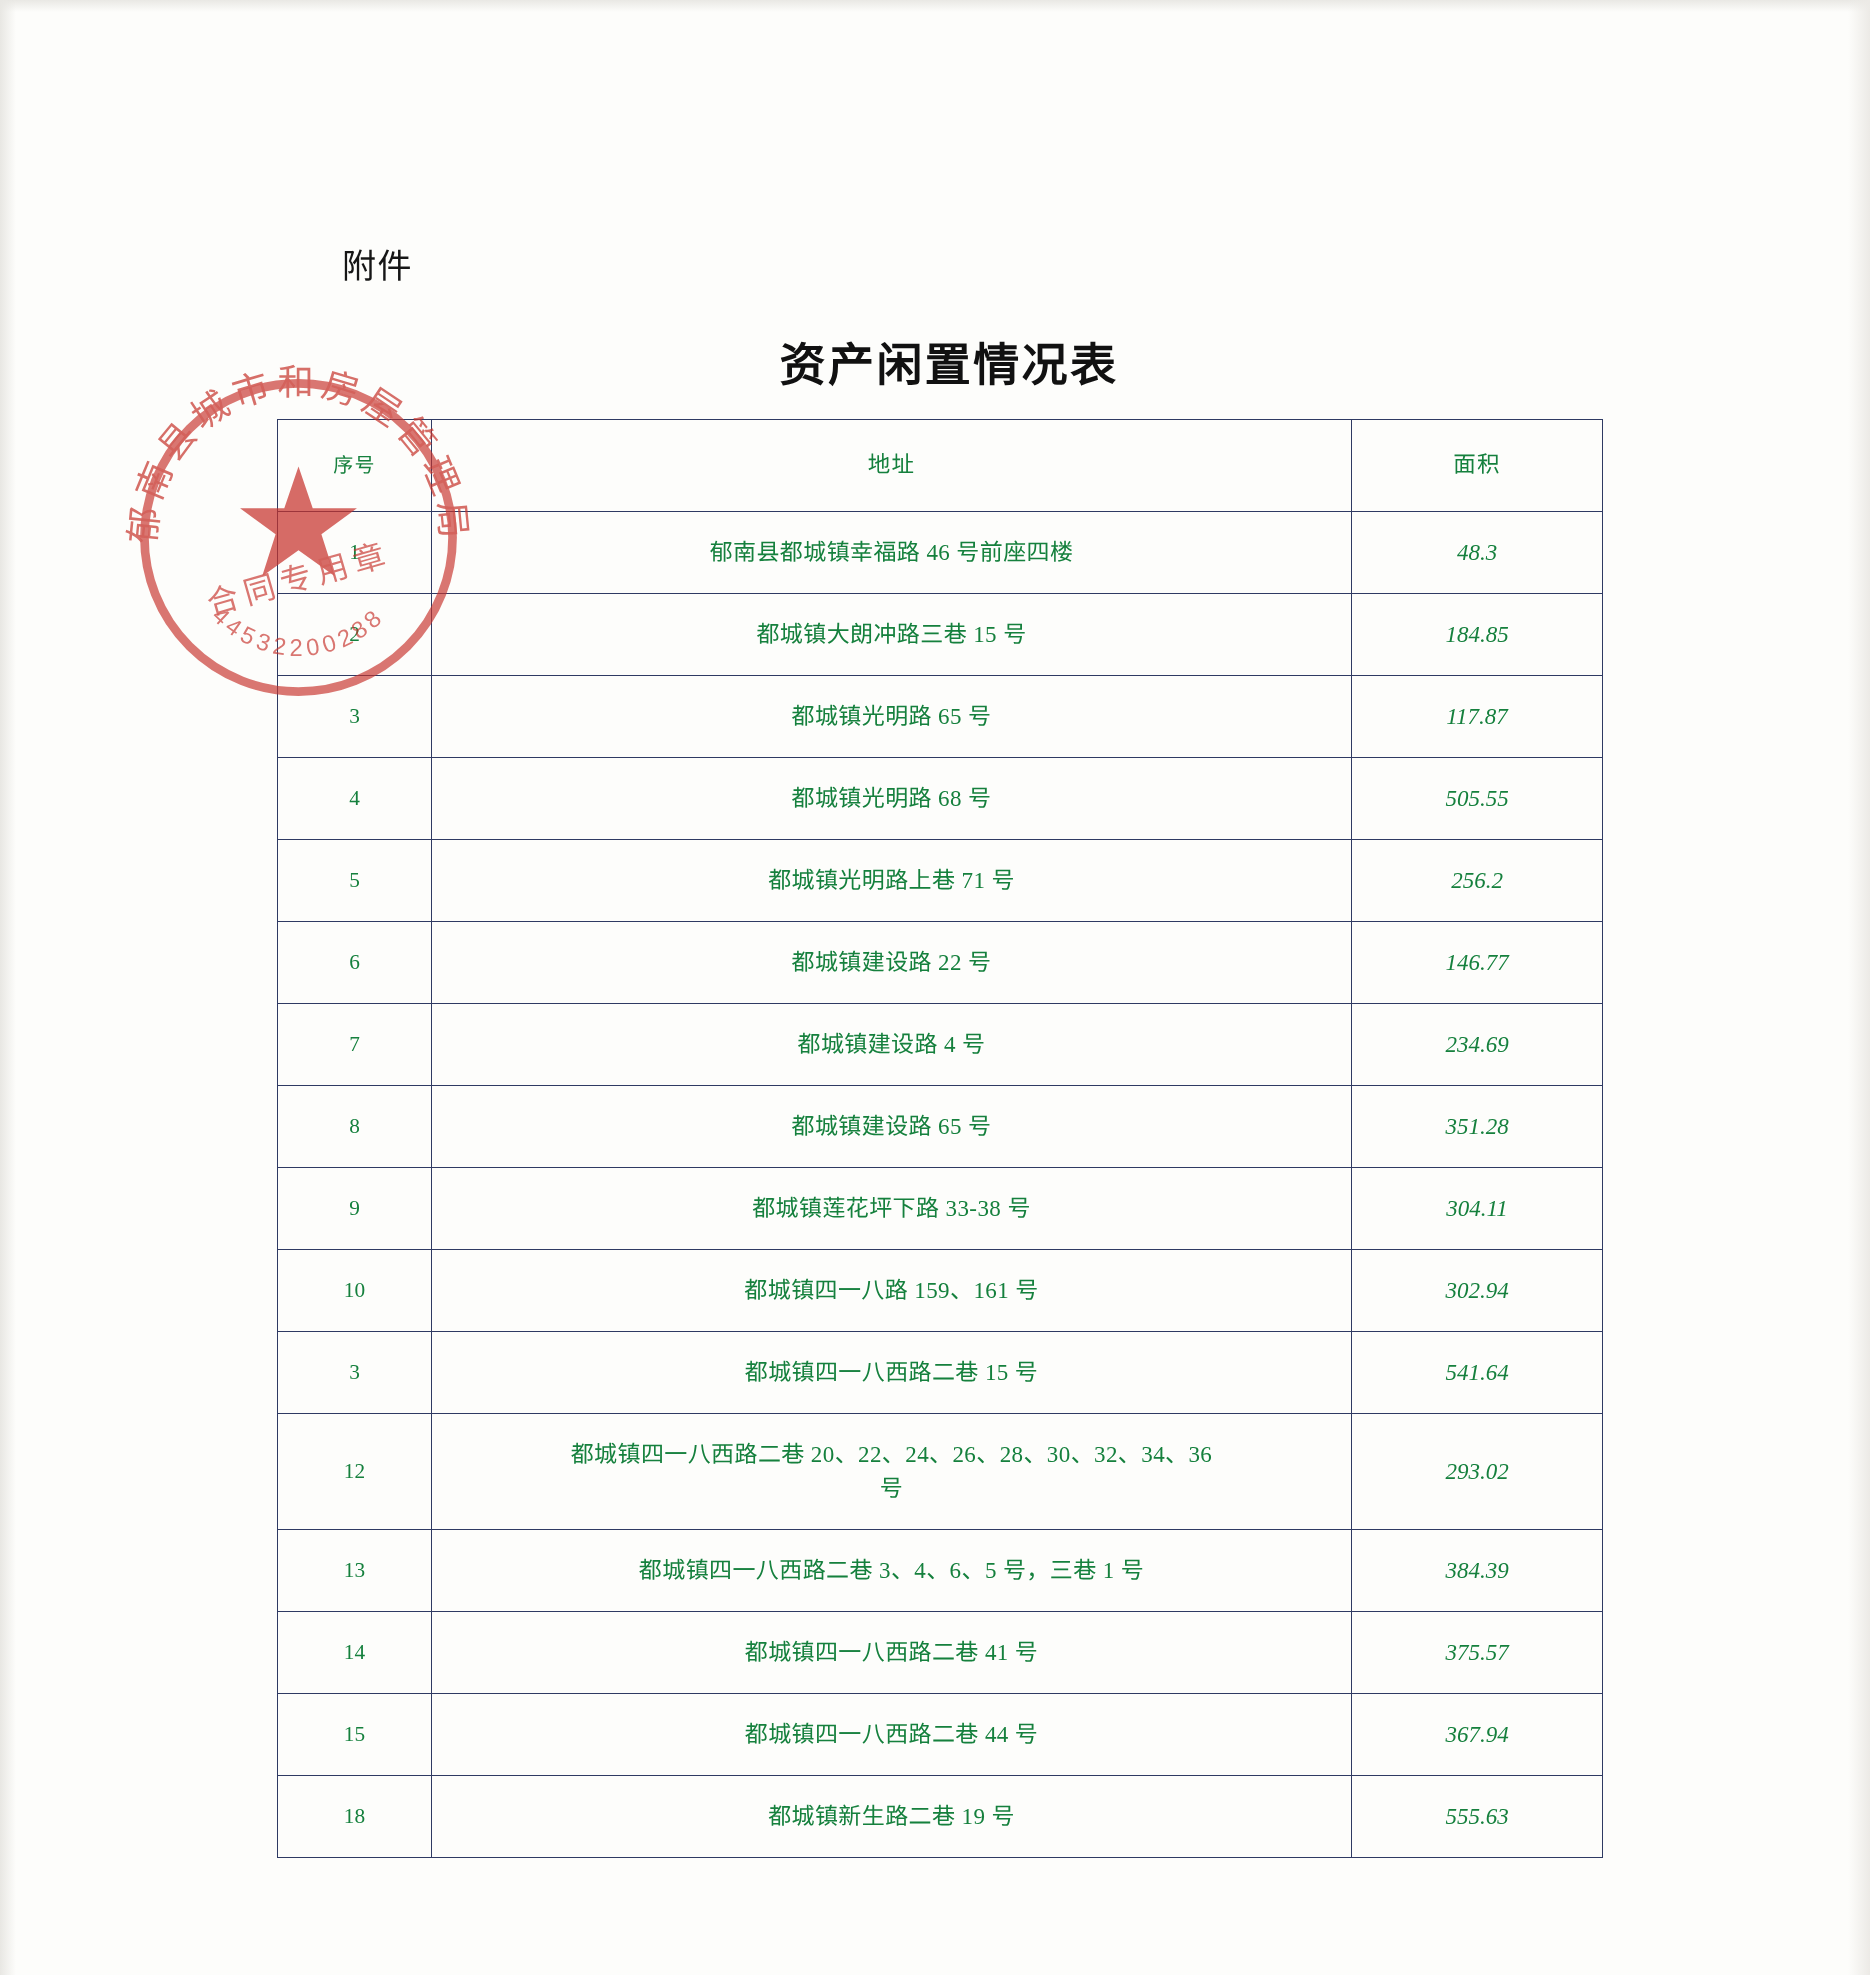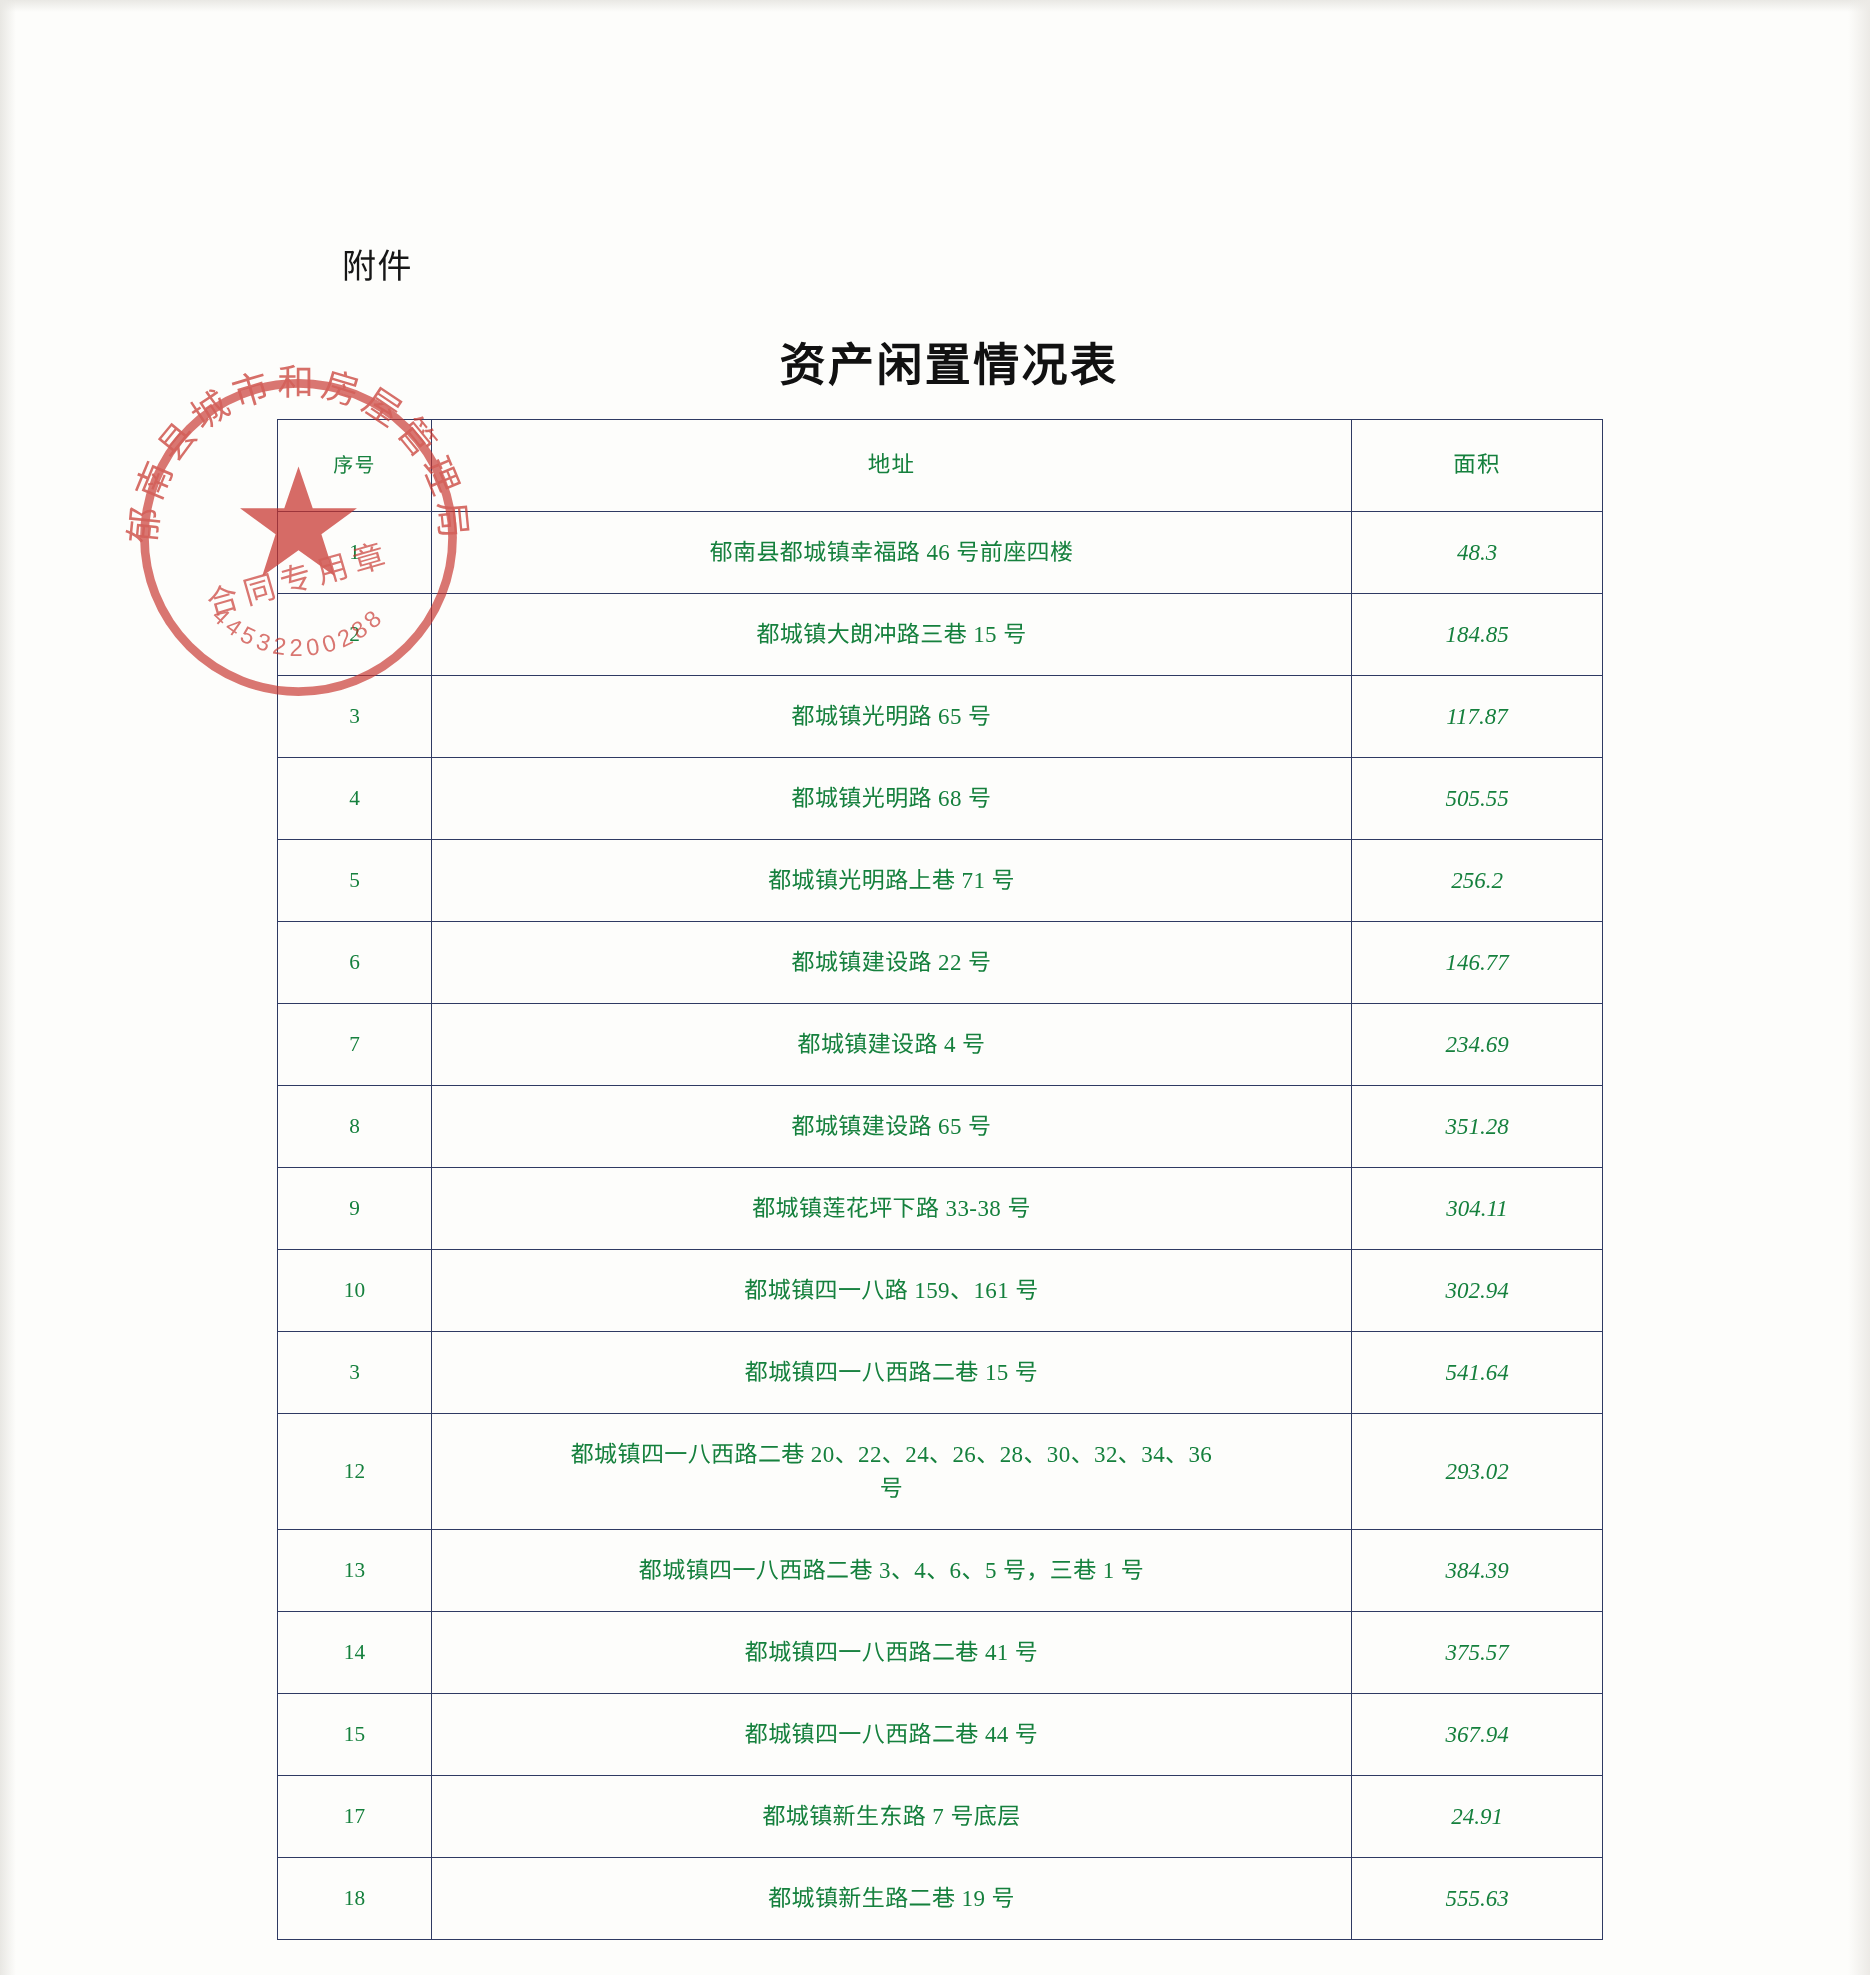--- a/index.html
+++ b/index.html
@@ -234,25 +234,20 @@
       </tr>
       <tr>
         <td class="idx">14</td>
         <td class="addr">都城镇四一八西路二巷 41 号</td>
         <td class="area">375.57</td>
       </tr>
       <tr>
         <td class="idx">15</td>
         <td class="addr">都城镇四一八西路二巷 44 号</td>
         <td class="area">367.94</td>
-      </tr>
-      <tr>
-        <td class="idx">17</td>
-        <td class="addr">都城镇新生东路 7 号底层</td>
-        <td class="area">24.91</td>
       </tr>
       <tr>
         <td class="idx">18</td>
         <td class="addr">都城镇新生路二巷 19 号</td>
         <td class="area">555.63</td>
       </tr>
 
     </tbody>
   </table>
 

